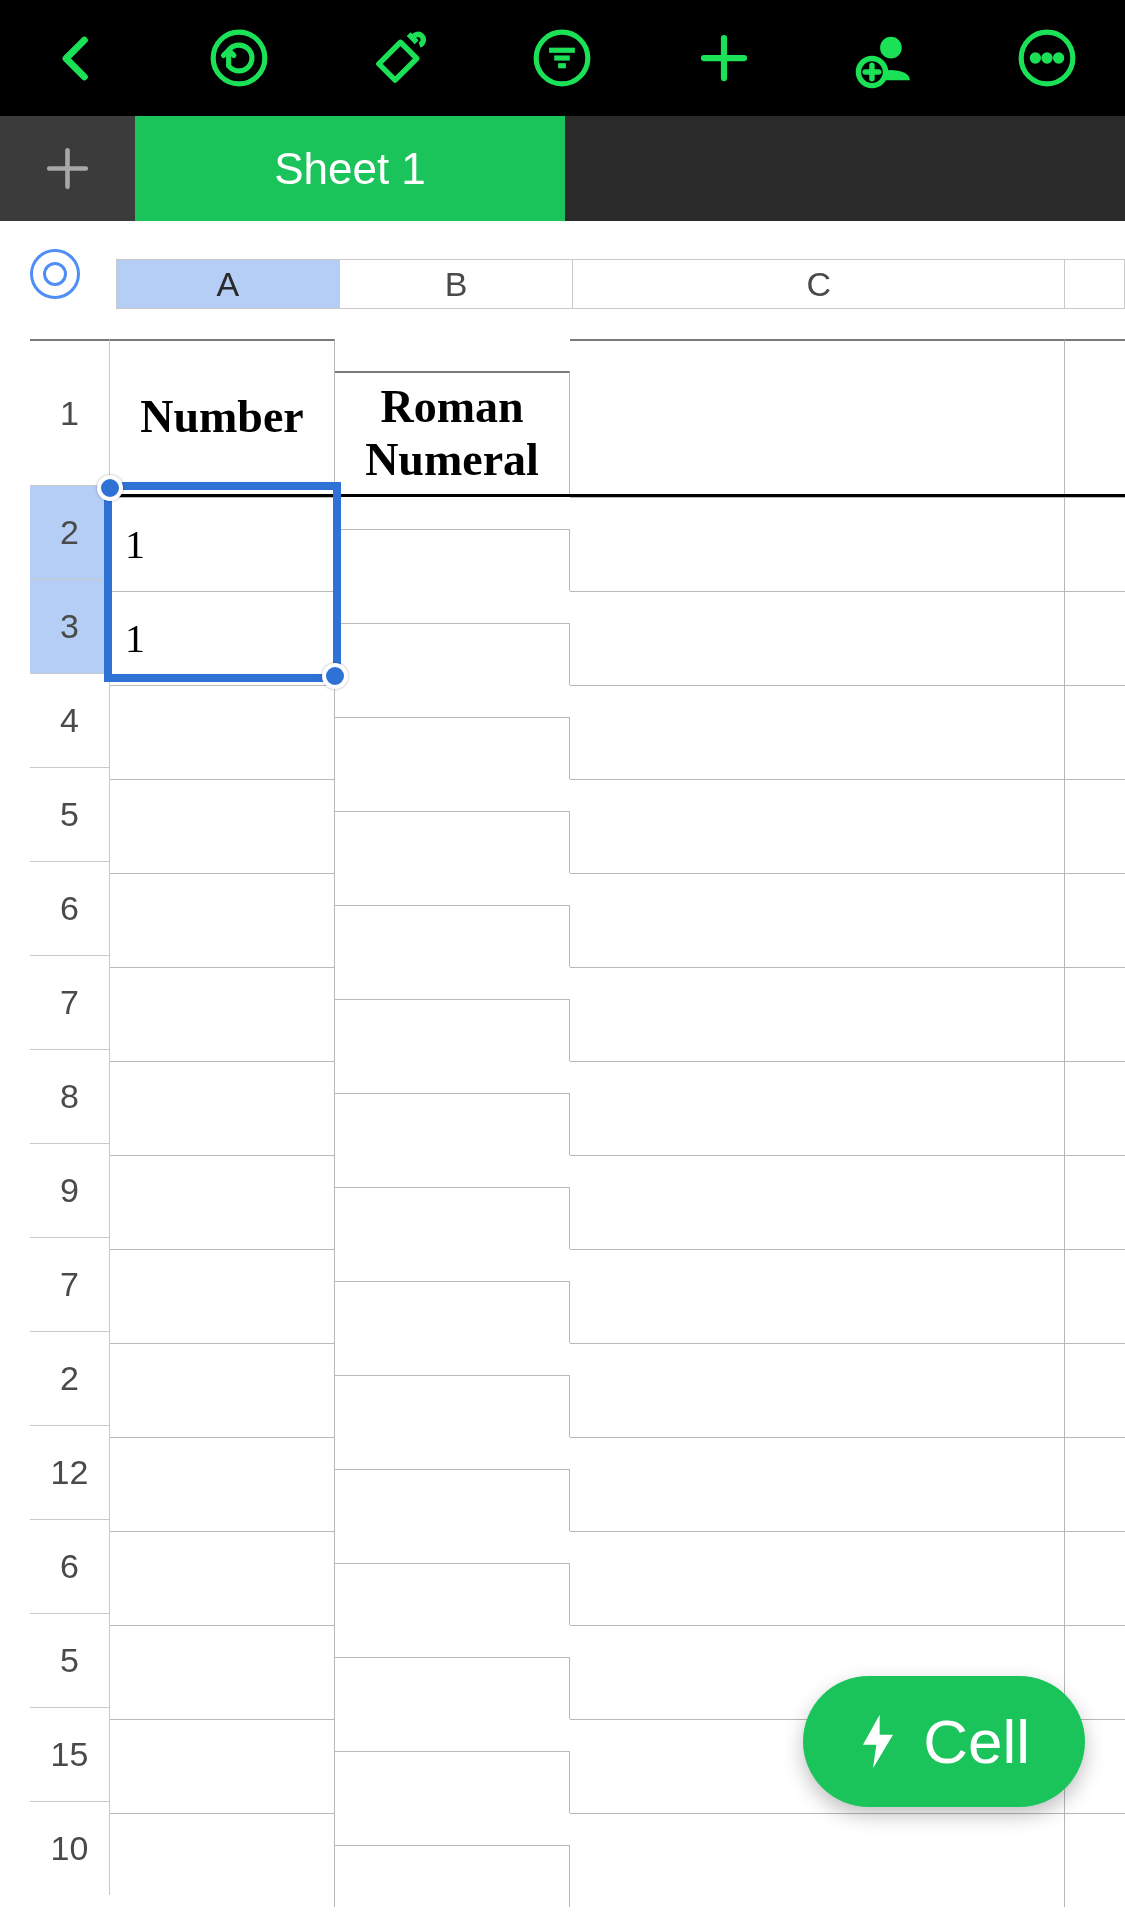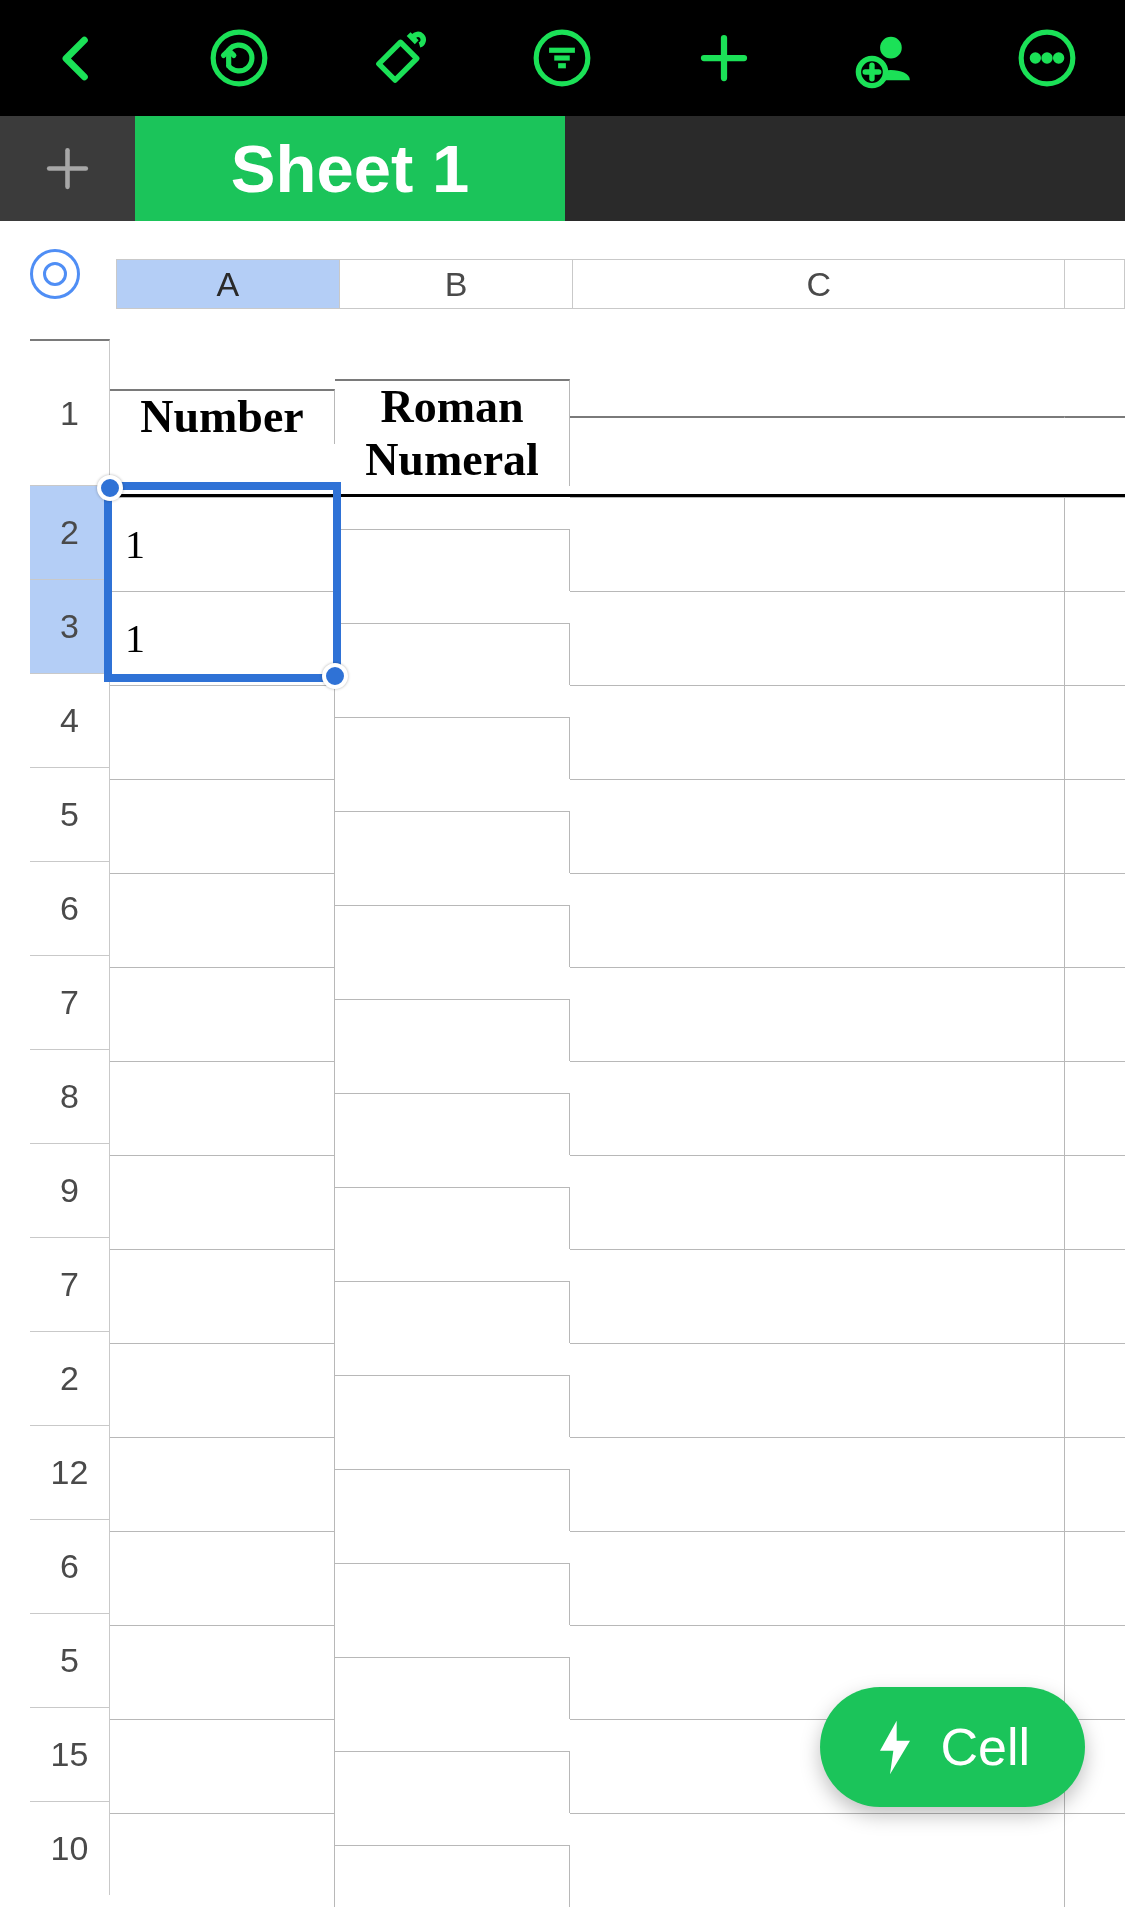--- a/index.html
+++ b/index.html
@@ -40,22 +40,22 @@
     background: #3b3b3b;
     display: flex;
     align-items: center;
     justify-content: center;
     cursor: pointer;
   }
   .add-sheet-btn svg { stroke: #a7a7a7; }
   .sheet-tab {
     background: #1bc45a;
     color: #fff;
-    font-size: 67px;
-    font-weight: 700;
+    font-size: 44px;
+    font-weight: 400;
     display: flex;
     align-items: center;
     justify-content: center;
     padding: 0 65px;
     cursor: pointer;
     min-width: 430px;
   }
   
   
   .sheet-area {
@@ -139,21 +139,21 @@
   }
   .row-header.tall { height: 146px; }
   .row-header.selected { background: #b4cef6; }
   .row-header:first-child { border-top: 2px solid #7a7a7a; }
   
   .cells {
     flex: 1;
     position: relative;
   }
   .cell-row { display: flex; height: 94px; }
-  .cell-row.tall { height: 158px; align-items: center; }
+  .cell-row.tall { height: 158px; }
   .cell {
     border-top: 1px solid #b8b8b8;
     border-right: 1px solid #b8b8b8;
     display: flex;
     align-items: center;
     padding: 0 15px;
     font-size: 40px;
     font-family: "Times New Roman", serif;
     color: #000;
     cursor: cell;
@@ -195,21 +195,21 @@
   .sel-handle.tl { top: -15px; left: -15px; }
   .sel-handle.br { bottom: -15px; right: -15px; }
   
   
   .fab {
     position: absolute;
     right: 40px;
     bottom: 100px;
     background: #1bc45a;
     color: #fff;
-    font-size: 52px;
+    font-size: 62px;
     font-weight: 400;
     padding: 30px 55px;
     border-radius: 70px;
     display: flex;
     align-items: center;
     gap: 25px;
     cursor: pointer;
     box-shadow: 0 8px 20px rgba(0,0,0,.25);
   }
   .fab svg { fill: #fff; }

